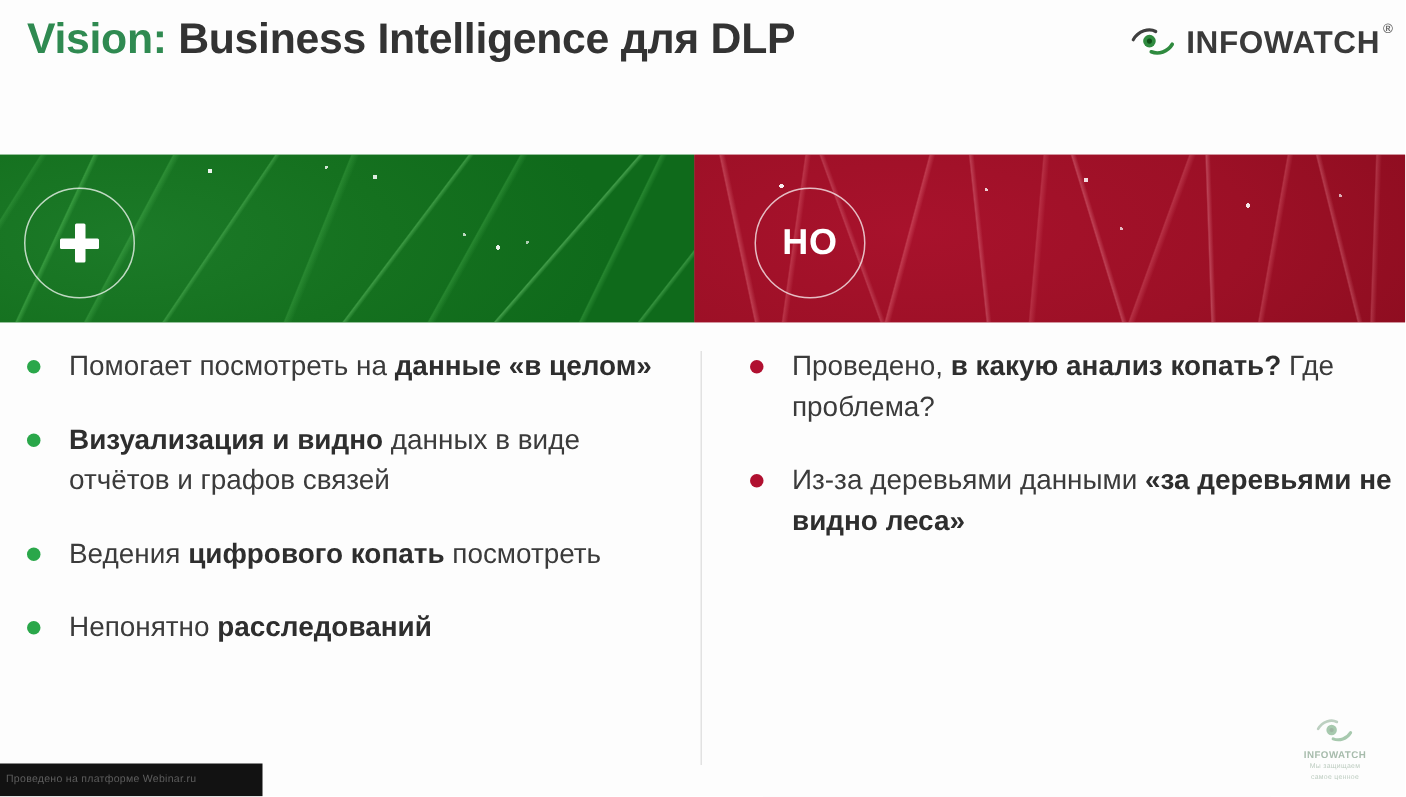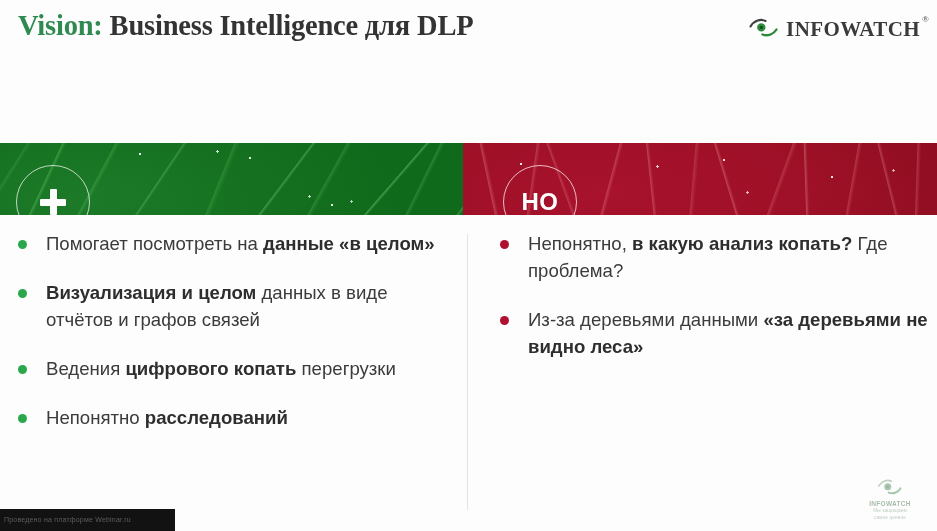--- a/index.html
+++ b/index.html
@@ -18,21 +18,20 @@
     background: #fdfdfd;
     overflow: hidden;
   }
 
   
   .slide-header {
     position: absolute;
     left: 0; top: 0;
     width: 937px;
     height: 88px;
-    font-family: Liberation Serif, serif;
   }
   .slide-title {
     position: absolute;
     left: 18px;
     top: 10px;
     font-size: 28.5px;
     font-weight: 600;
     letter-spacing: -0.2px;
     color: #333333;
     white-space: nowrap;
@@ -82,21 +81,20 @@
     width: 937px;
     height: 112px;
     display: flex;
     overflow: hidden;
     box-shadow: 0 0 0 1px rgba(255,255,255,0.0);
   }
   .band {
     position: relative;
     height: 100%;
     overflow: hidden;
-    margin-top: 40px;
   }
   .band-pro {
     width: 463px;
     background:
       radial-gradient(ellipse 70% 120% at 18% 50%, #1c7a28 0%, #15711f 55%, #0f6a1b 100%),
       #157a22;
   }
   .band-con {
     width: 474px;
     background:
@@ -344,29 +342,29 @@
     </div>
 
   </div>
 
   <div class="columns">
     <div class="divider"></div>
 
     <div class="col col-pro">
       <ul class="bullets" id="pros-list">
           <li><span>Помогает посмотреть на </span><b>данные</b><b> «в целом»</b></li>
-          <li><b>Визуализация и целом</b><span> данных в виде отчётов и графов связей</span></li>
-          <li><span>Ведения </span><b>цифрового копать</b><span> перегрузки</span></li>
+          <li><b>Визуализация и видно</b><span> данных в виде отчётов и графов связей</span></li>
+          <li><span>Ведения </span><b>цифрового копать</b><span> посмотреть</span></li>
           <li><span>Непонятно </span><b>расследований</b></li>
         </ul>
     </div>
 
     <div class="col col-con">
       <ul class="bullets" id="cons-list">
-          <li><span>Непонятно, </span><b>в какую анализ копать?</b><span> Где проблема?</span></li>
+          <li><span>Проведено, </span><b>в какую анализ копать?</b><span> Где проблема?</span></li>
           <li><span>Из-за деревьями данными </span><b>«за деревьями не видно леса»</b></li>
         </ul>
     </div>
   </div>
 
   <div class="footer-bar">Проведено на платформе Webinar.ru</div>
 
   <div class="watermark">
     <div class="wm-mark">
       <svg viewBox="0 0 30 24" width="26" height="20" aria-hidden="true">

